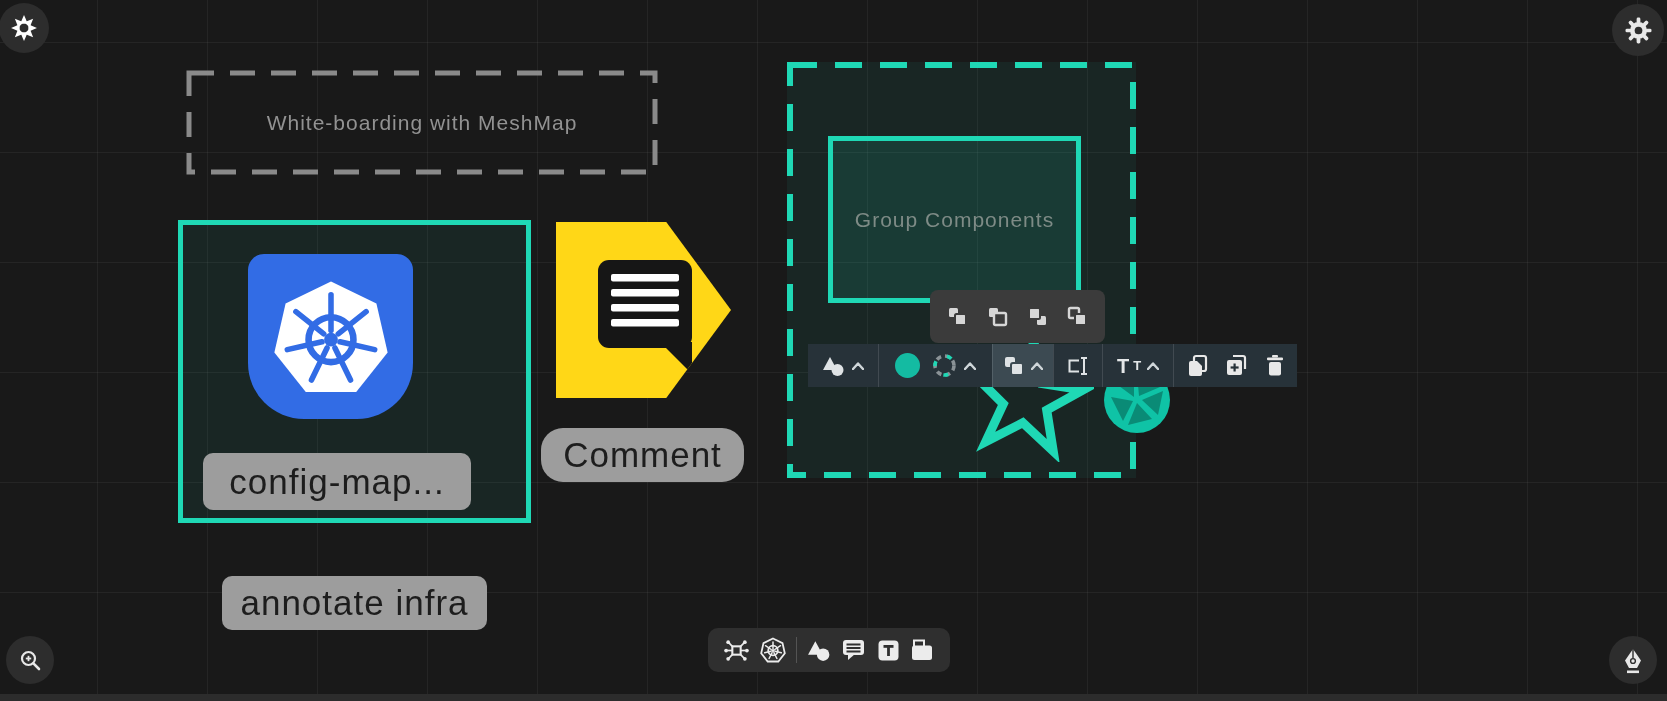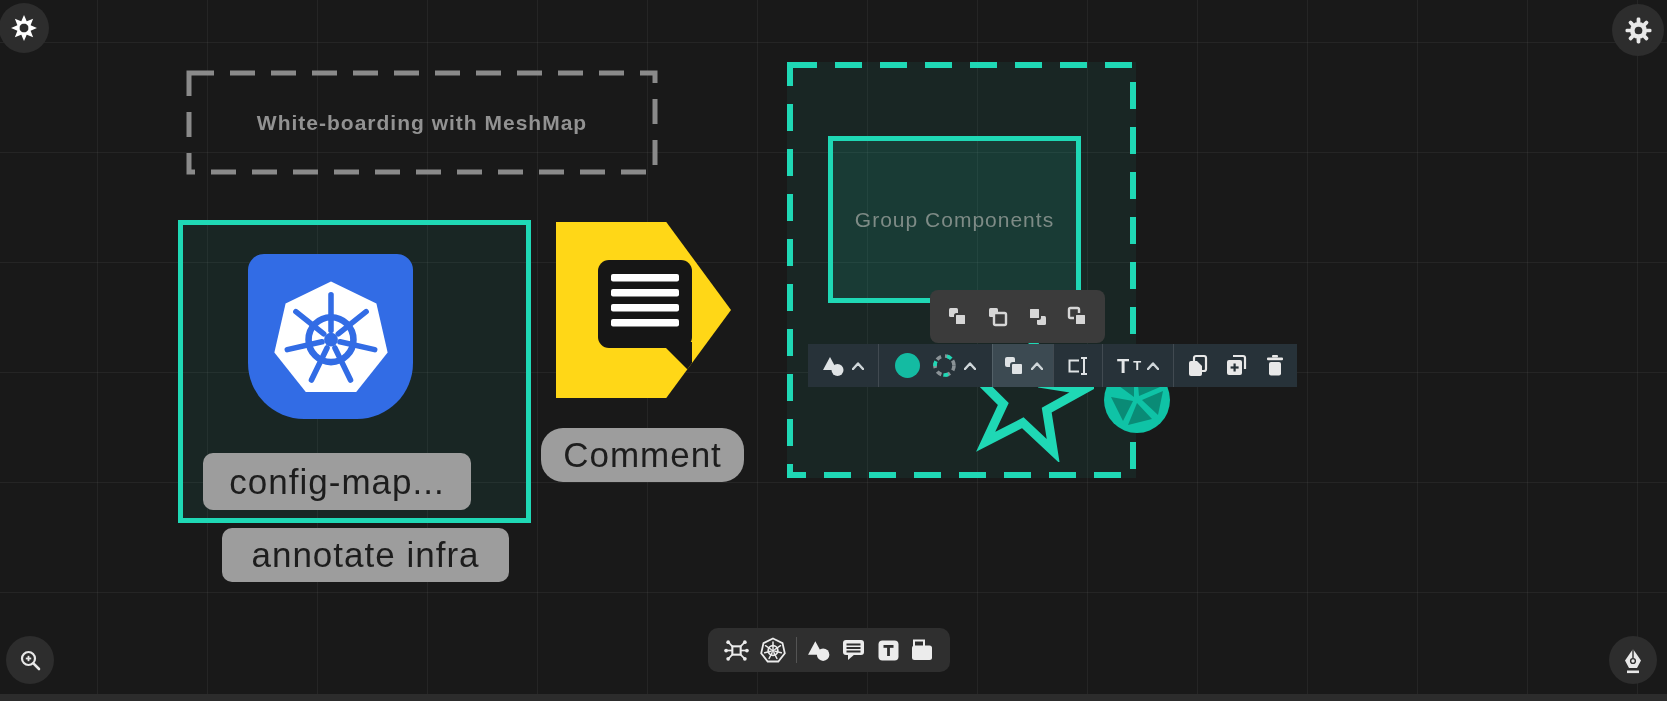--- a/index.html
+++ b/index.html
@@ -28,39 +28,39 @@
   .abs{position:absolute;}
   .circle-btn{
     position:absolute;width:50px;height:50px;border-radius:50%;
     background:var(--btn-bg);display:flex;align-items:center;justify-content:center;
     cursor:pointer;
   }
   
   .dashed-note{left:186px;top:70px;width:472px;height:105px;}
   .dashed-note .note-text{
     position:absolute;inset:0;display:flex;align-items:center;justify-content:center;
-    color:#929292;font-size:21px;letter-spacing:1px;font-weight:700;
+    color:#929292;font-size:21px;letter-spacing:1px;font-weight:400;
   }
   
   .k8s-node{
     left:178px;top:220px;width:353px;height:303px;
     border:5px solid var(--teal);background:var(--teal-fill);
   }
   .k8s-shield{
     position:absolute;left:65px;top:29px;width:165px;height:165px;
     background:#326CE5;border-radius:16px 16px 56px 56px;
     display:flex;align-items:center;justify-content:center;
   }
   .canvas-label{
     position:absolute;background:var(--label-gray);border-radius:10px;
     display:flex;align-items:center;justify-content:center;
     color:#1D1D1D;font-size:35px;letter-spacing:1px;font-weight:400;
   }
   .k8s-label{left:20px;top:228px;width:268px;height:57px;}
-  .annotate-label{left:222px;top:528px;width:287px;height:54px;}
+  .annotate-label{left:222px;top:576px;width:265px;height:54px;}
   .comment-label{left:541px;top:428px;width:203px;height:54px;}
   
   .comment-shape{
     left:556px;top:222px;width:175px;height:176px;background:#FFD717;
     clip-path:polygon(0 0,63% 0,100% 50%,63% 100%,0 100%);
   }
   
   .selection-rect{left:787px;top:62px;width:349px;height:416px;background:var(--teal-fill);}
   .group-rect{
     left:828px;top:98px;width:253px;height:167px;

